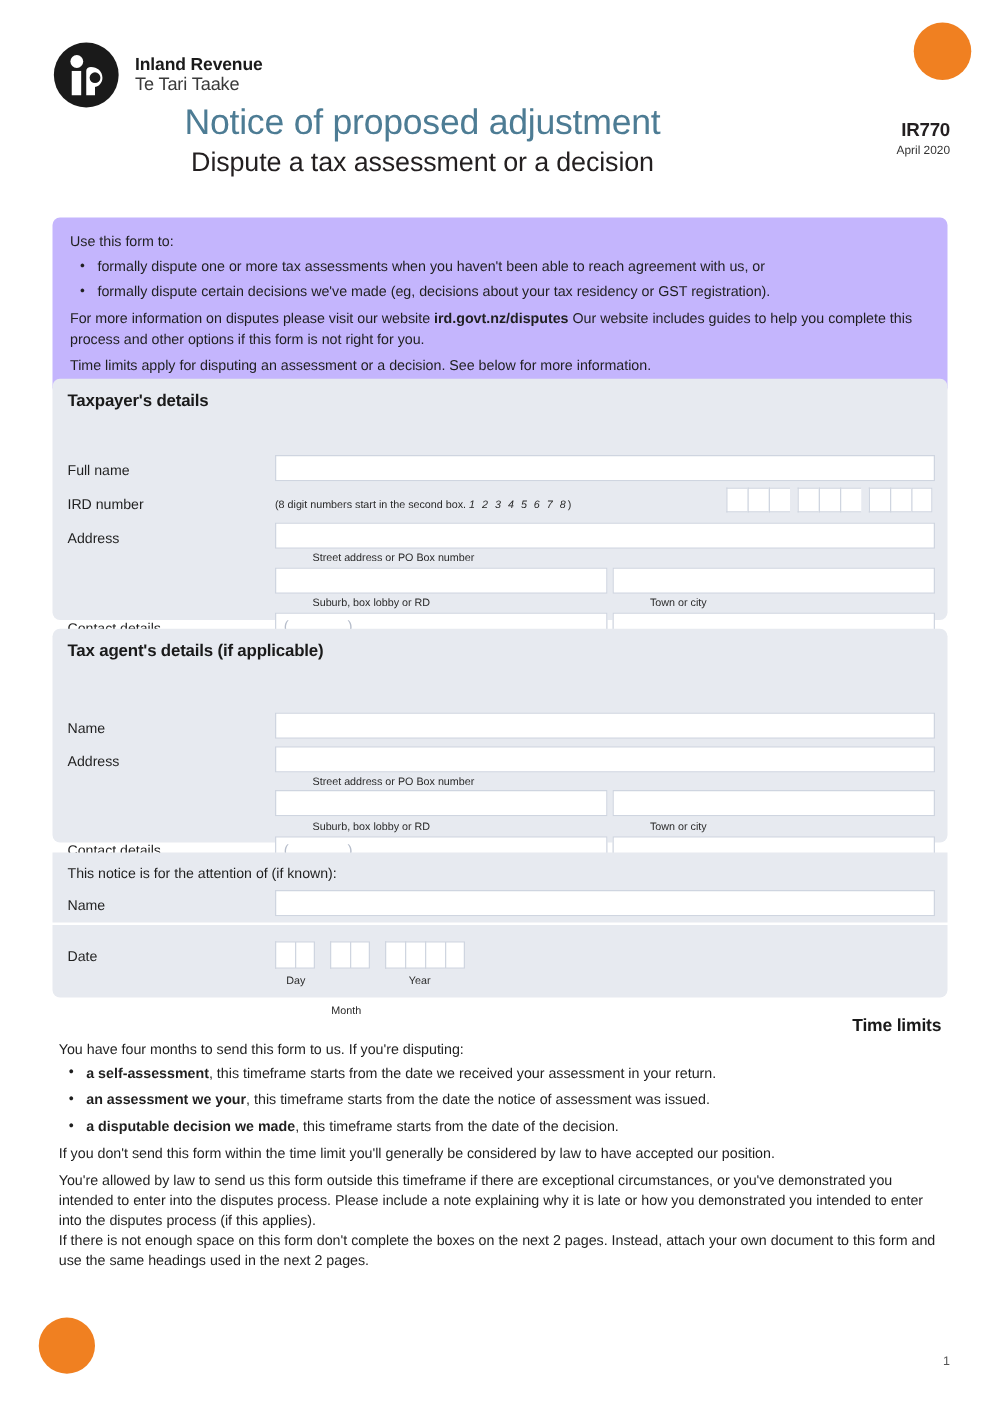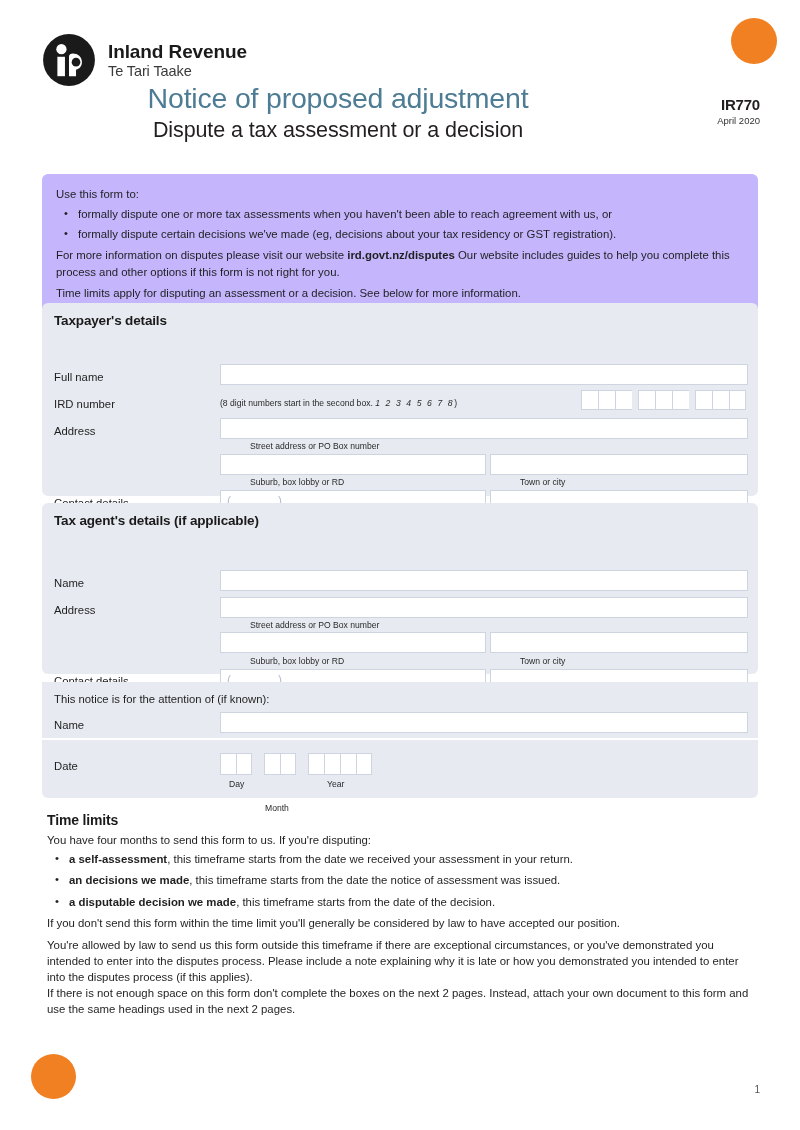--- a/index.html
+++ b/index.html
@@ -10,21 +10,21 @@
     color: #231f20;
     overflow: hidden;
   }
   .page { position: relative; width: 800px; height: 1130px; background: #fff; }
 
   
   .header { position: relative; height: 160px; }
   .logo-block { position: absolute; left: 42px; top: 33px; display: flex; align-items: center; }
   .logo-mark { width: 54px; height: 54px; flex: none; }
   .logo-text { margin-left: 12px; line-height: 1.12; }
-  .logo-title { font-size: 19px; font-weight: bold; color: #1a1a1a; letter-spacing: -0.1px; }
+  .logo-title { font-size: 14px; font-weight: bold; color: #1a1a1a; letter-spacing: -0.1px; }
   .logo-sub { font-size: 14.5px; color: #3a3a3a; letter-spacing: -0.1px; }
 
   .dot-tr {
     position: absolute; right: 23px; top: 18px;
     width: 46px; height: 46px; border-radius: 50%;
     background: #f08021;
   }
   .dot-bl {
     position: absolute; left: 31px; bottom: 31px;
     width: 45px; height: 45px; border-radius: 50%;
@@ -114,21 +114,21 @@
     width: 16px; height: 22px; background: #fff;
     border: 1px solid #cfd5e0; border-right: none;
   }
   .date-cell.last { border-right: 1px solid #cfd5e0; }
   .date-lbl { position: absolute; font-size: 8.6px; color: #2a2a2a; }
 
   
   .prose { position: absolute; left: 47px; width: 706px; }
   .h2 {
     font-size: 14px; font-weight: bold; color: #1a1a1a;
-    letter-spacing: -0.15px; margin-bottom: 4px;
+    letter-spacing: -0.15px; margin-bottom: 4px; text-align: right;
   }
   .prose p { font-size: 11.4px; line-height: 1.42; color: #1f1f1f; margin-bottom: 3px; }
   .prose ul { list-style: none; margin: 3px 0 4px 0; }
   .prose li {
     position: relative; padding-left: 22px; margin-bottom: 5px;
     font-size: 11.4px; line-height: 1.42; color: #1f1f1f;
   }
   .prose li::before {
     content: "\2022"; position: absolute; left: 8px; top: -1px; color: #1f1f1f;
   }
@@ -293,21 +293,21 @@
       <div class="date-lbl" style="left:223px; top:39px;margin-top:24px;">Month</div>
       <div class="date-lbl" style="left:285px; top:39px;">Year</div>
     </div>
   </div>
 
   <div class="prose" style="top:812px;">
     <div class="h2">Time limits</div>
     <p>You have four months to send this form to us. If you're disputing:</p>
     <ul>
       <li><b>a self-assessment</b><span>, this timeframe starts from the date we received your assessment in your return.</span></li>
-      <li><b>an decisions we made</b><span>, this timeframe starts from the date the notice of assessment was issued.</span></li>
+      <li><b>an assessment we your</b><span>, this timeframe starts from the date the notice of assessment was issued.</span></li>
       <li><b>a disputable decision we made</b><span>, this timeframe starts from the date of the decision.</span></li>
     </ul>
     <p>If you don't send this form within the time limit you'll generally be considered by law to have accepted our position.</p>
     <p style="margin-top:6px;">You're allowed by law to send us this form outside this timeframe if there are exceptional circumstances, or you've demonstrated you intended to enter into the disputes process. Please include a note explaining why it is late or how you demonstrated you intended to enter into the disputes process (if this applies).</p>
   </div>
 
   <div class="prose" style="top:985px;">
     <p>If there is not enough space on this form don't complete the boxes on the next 2 pages. Instead, attach your own document to this form and use the same headings used in the next 2 pages.</p>
   </div>
 

